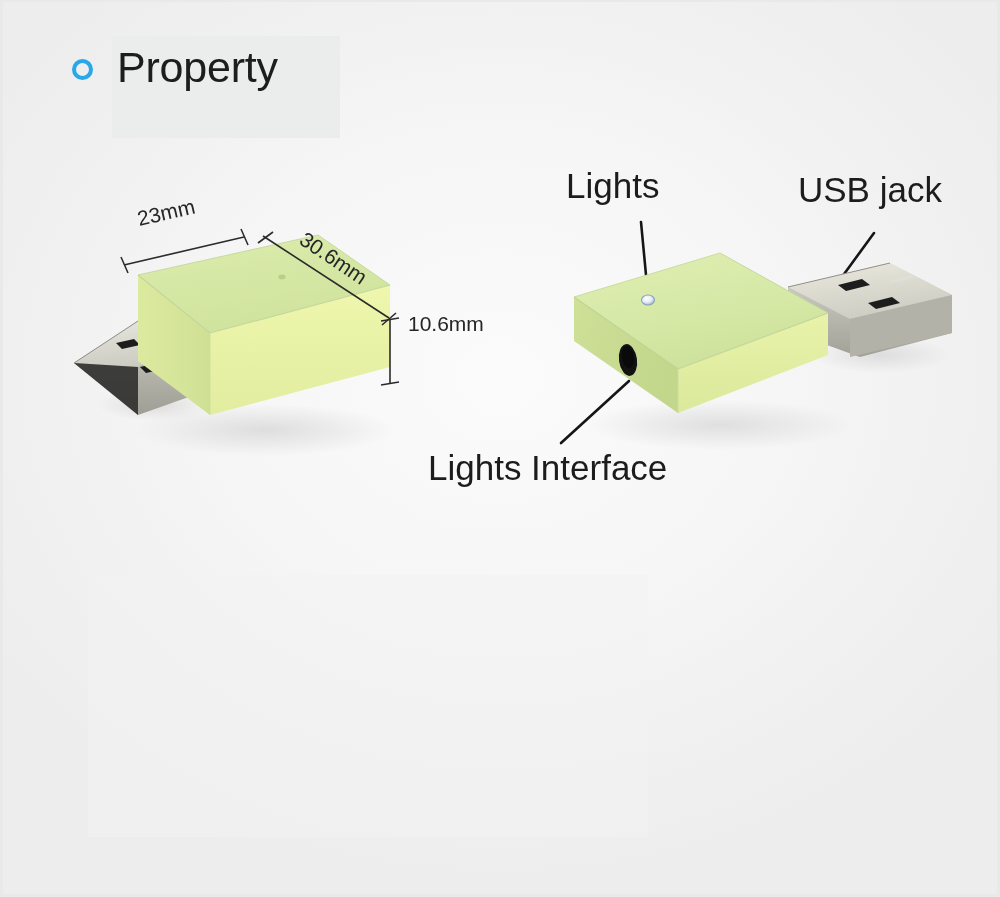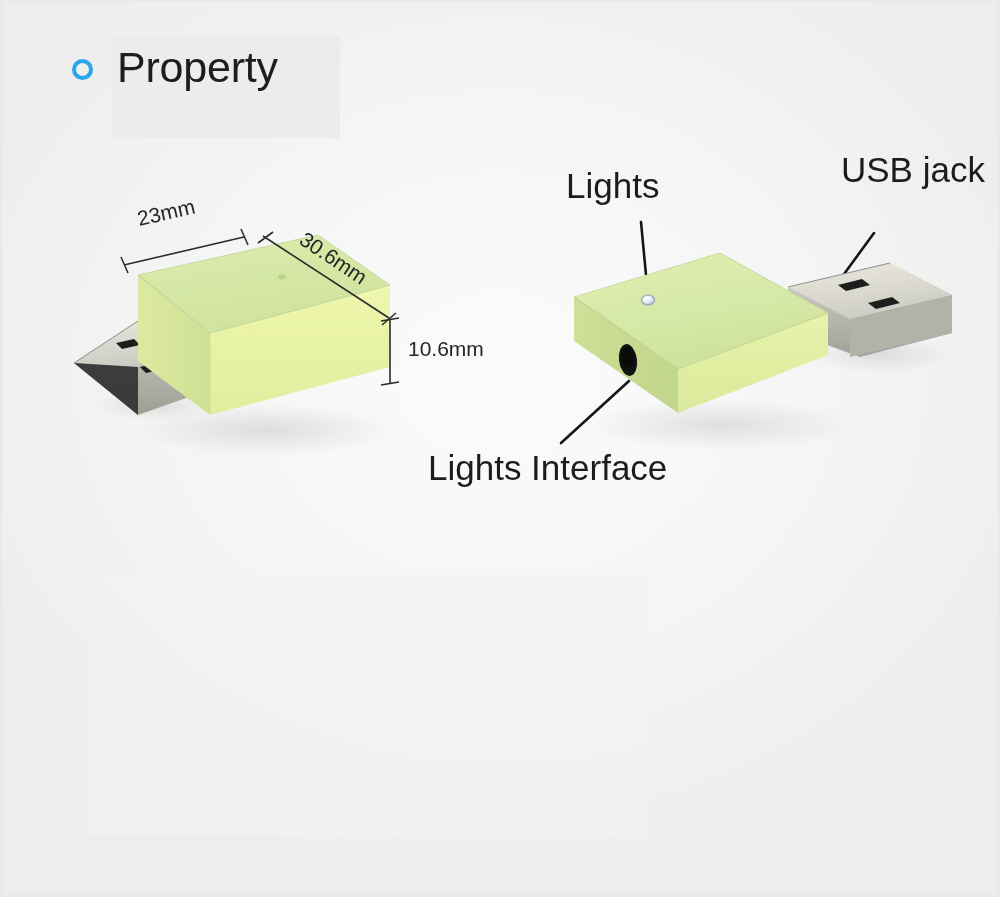--- a/index.html
+++ b/index.html
@@ -218,21 +218,21 @@
       <line x1="641" y1="222" x2="648" y2="296"></line>
 
       <line x1="874" y1="233" x2="839" y2="281"></line>
 
       <line x1="629" y1="381" x2="561" y2="443"></line>
     </g>
   </svg>
 
   <div class="dim-label" style="left:140px; top:208px; transform:rotate(-13deg); transform-origin:left bottom;">23mm</div>
   <div class="dim-label" style="left:308px; top:228px; transform:rotate(34deg); transform-origin:left top;">30.6mm</div>
-  <div class="dim-label" style="left:408px; top:338px;">10.6mm</div>
+  <div class="dim-label" style="left:408px; top:313px;">10.6mm</div>
 
   <div class="photo" style="left:560px; top:235px;">
     <svg width="400" height="220" viewBox="0 0 400 220">
       <defs>
         <linearGradient id="topFaceR" x1="0.1" y1="0" x2="0.5" y2="1">
           <stop offset="0%" stop-color="#dfeeb2"></stop>
           <stop offset="60%" stop-color="#d5e8a5"></stop>
           <stop offset="100%" stop-color="#cde19c"></stop>
         </linearGradient>
         <linearGradient id="frontFaceR" x1="0" y1="0" x2="0" y2="1">
@@ -295,18 +295,18 @@
         <ellipse cx="88" cy="65" rx="6.5" ry="5" fill="url(#ledGrad)"></ellipse>
         <ellipse cx="88" cy="65" rx="6.5" ry="5" fill="none" stroke="#8fa3bb" stroke-width="1.1"></ellipse>
 
         <ellipse cx="68" cy="125" rx="9" ry="16" transform="rotate(-8 68 125)" fill="#121212"></ellipse>
         <ellipse cx="68" cy="122" rx="6" ry="11" transform="rotate(-8 68 122)" fill="#0a0a0a"></ellipse>
       </g>
     </svg>
   </div>
 
   <div class="anno" style="left:566px; top:168px;">Lights</div>
-  <div class="anno" style="left:798px; top:152px;margin-left:43px;">USB jack</div>
+  <div class="anno" style="left:798px; top:172px;">USB jack</div>
   <div class="anno" style="left:428px; top:450px;">Lights Interface</div>
 
   <div class="spec-shade"></div>
 
 </div>
 
 </body></html>

